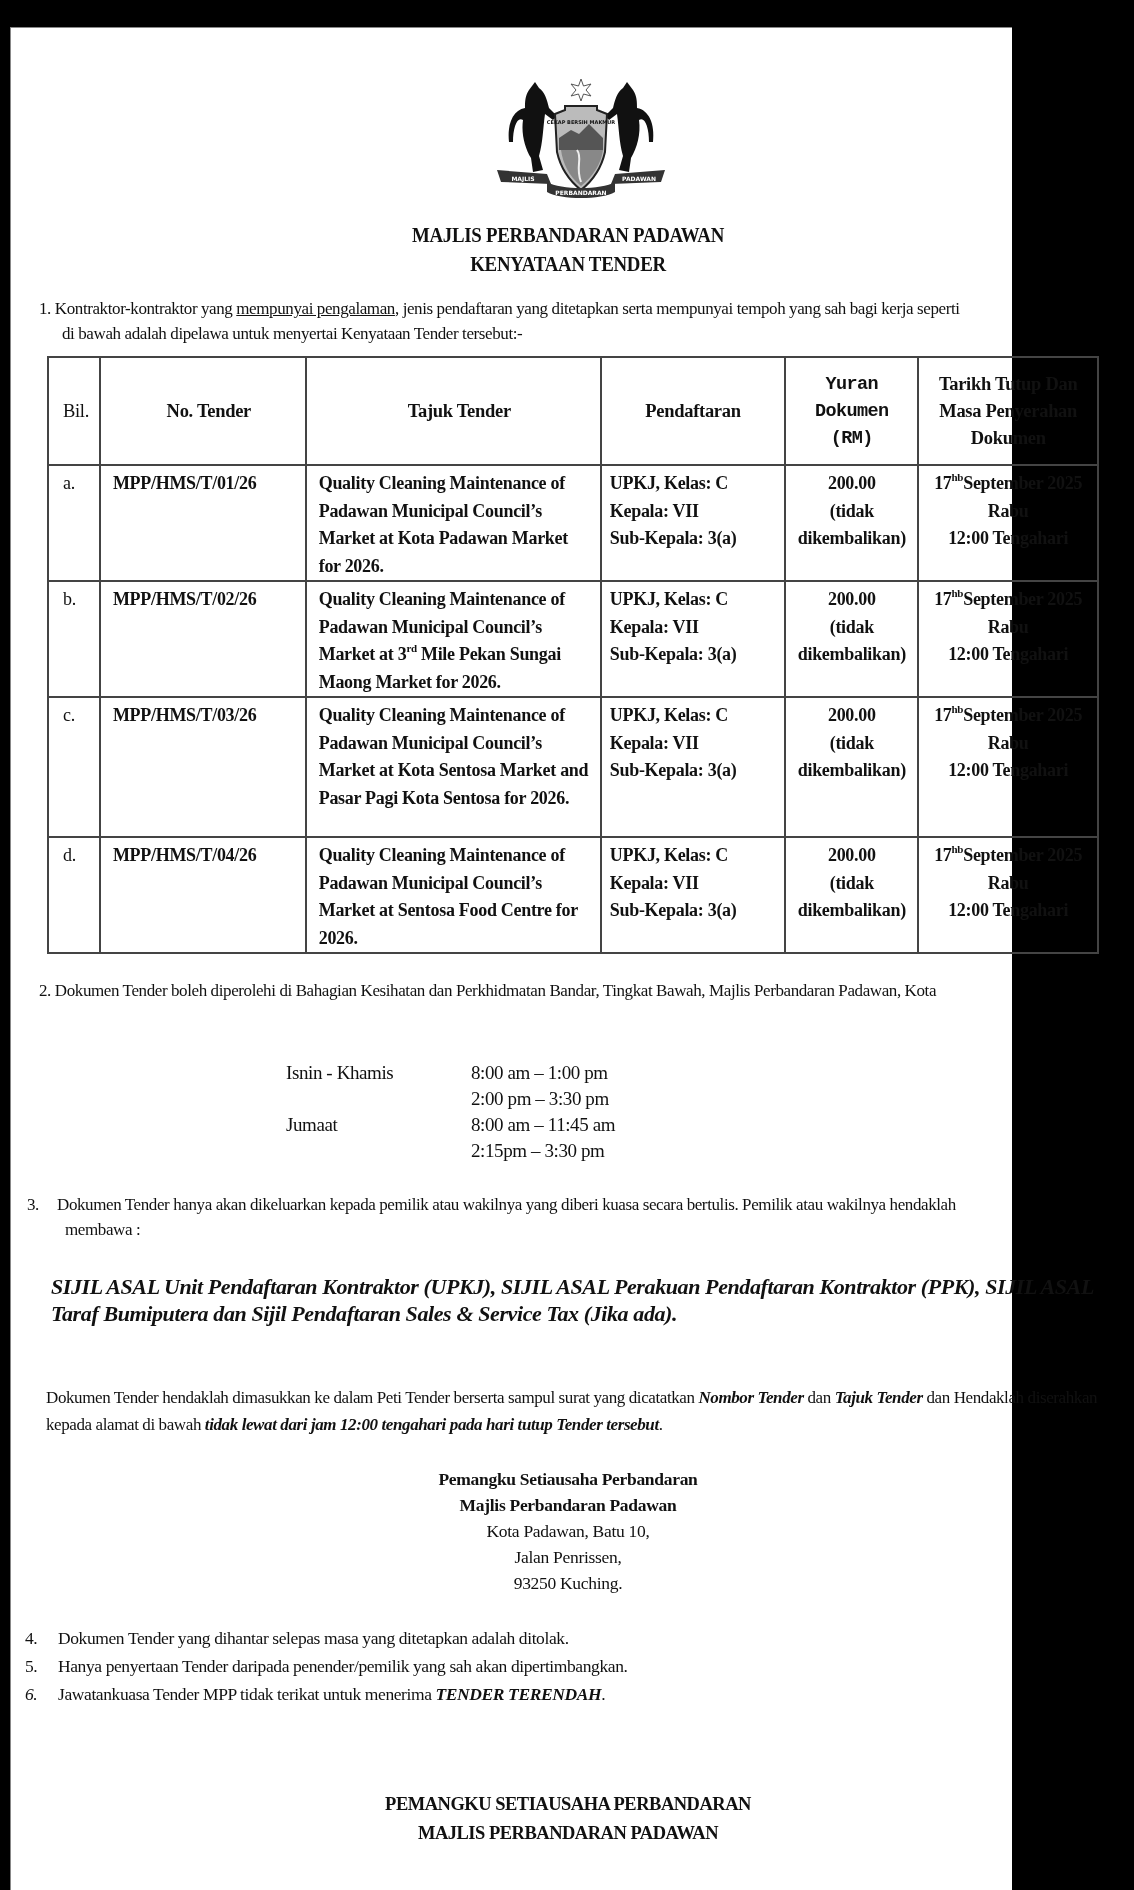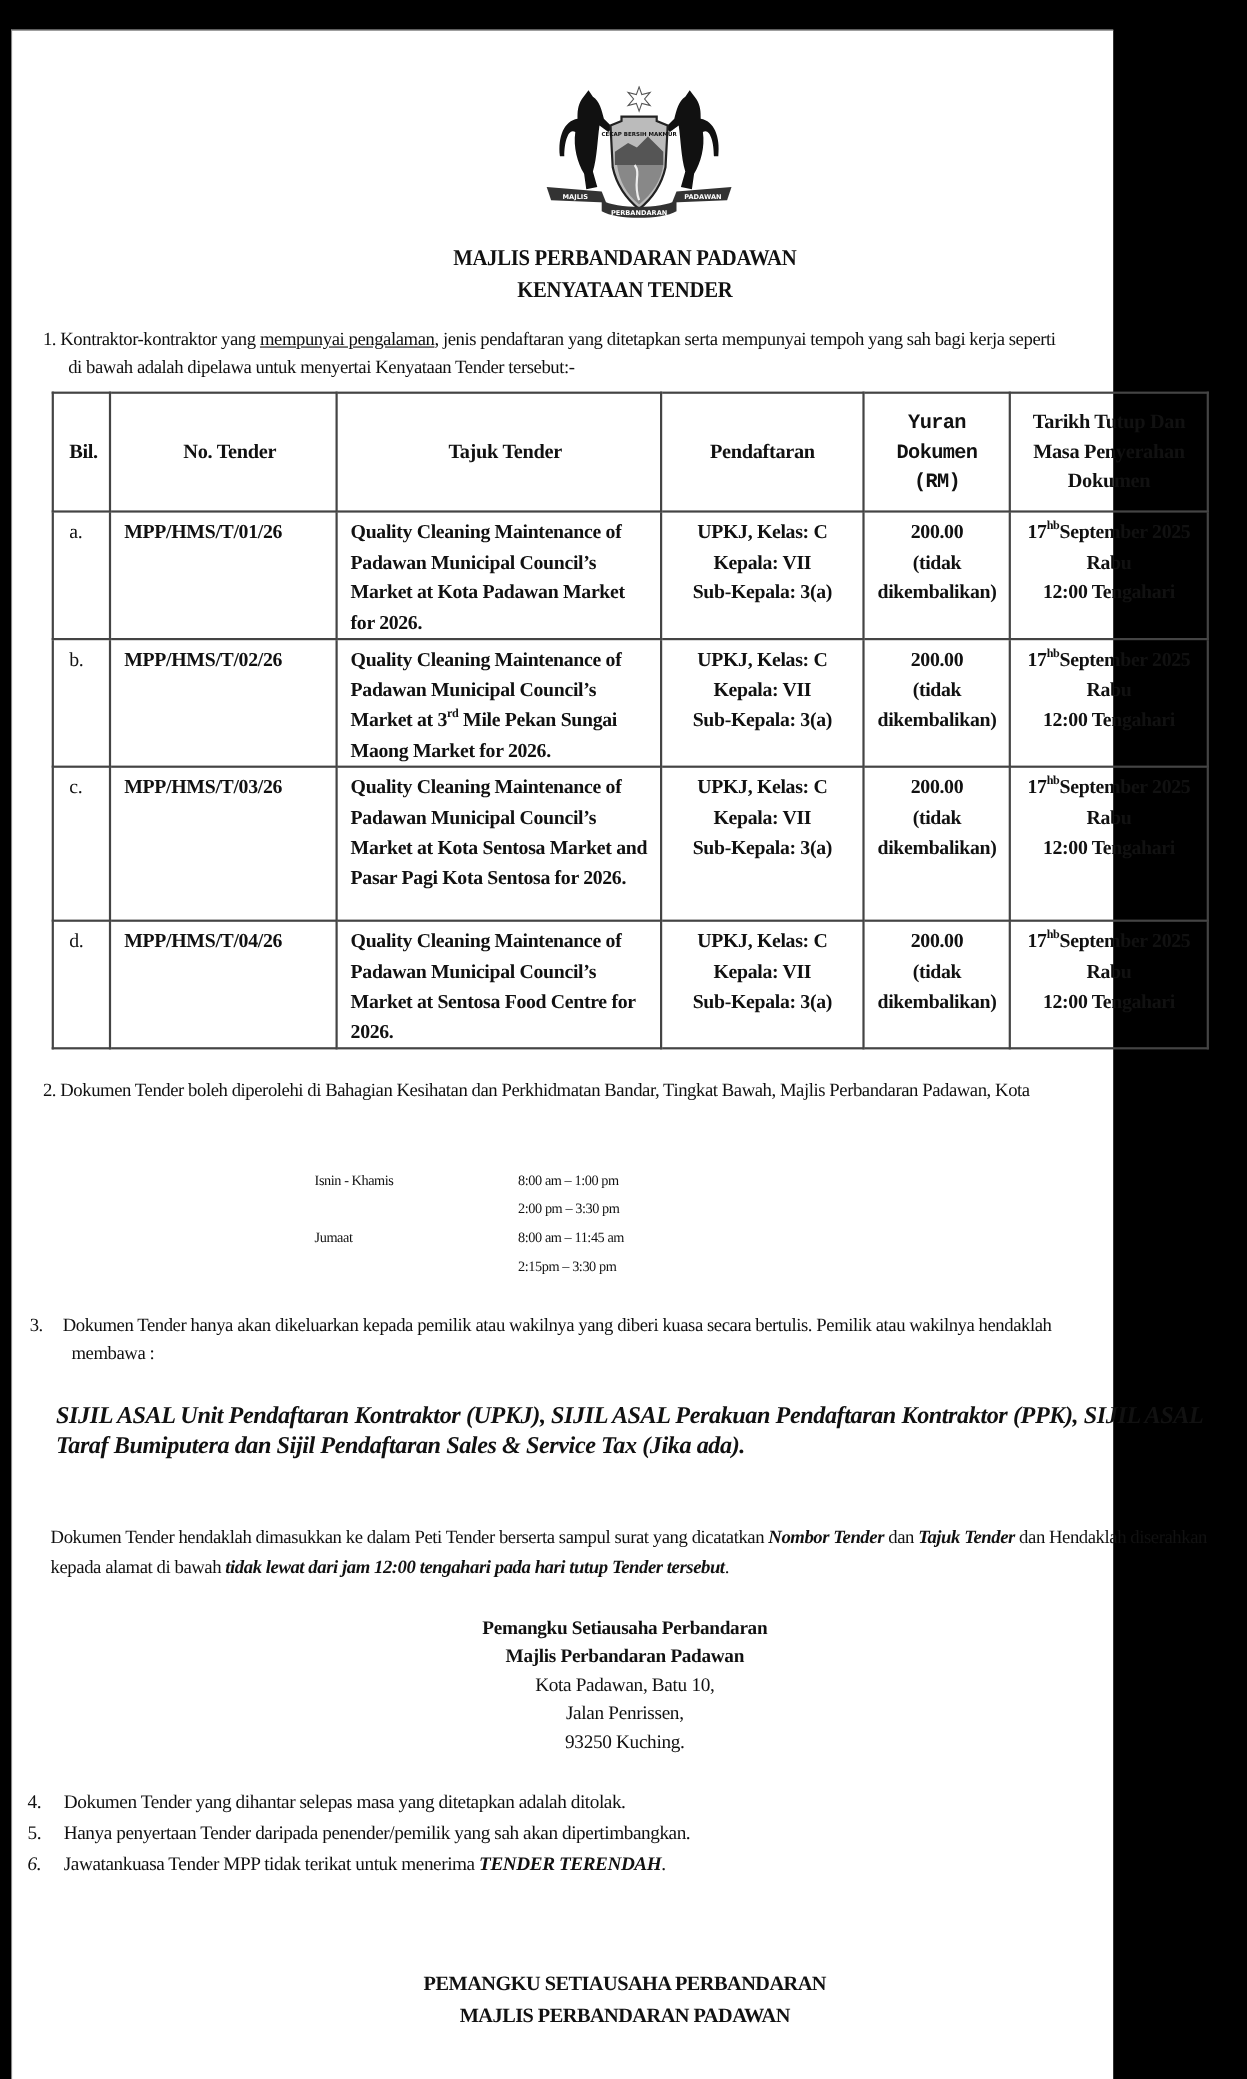--- a/index.html
+++ b/index.html
@@ -26,35 +26,35 @@
     position: absolute; left: 36px; top: 328px; width: 1052px;
     border-collapse: collapse; font-weight: bold; font-size: 18px; line-height: 27.5px;
     letter-spacing: -0.3px;
   }
   table.tender th, table.tender td { border: 2px solid #444; vertical-align: top; }
   table.tender th { height: 108px; vertical-align: middle; text-align: center; font-size: 18.5px; line-height: 27px; }
   table.tender td { padding: 4px 8px 0 8px; }
   .c-bil { width: 52px; font-weight: normal; padding-left: 14px !important; }
   .c-no { width: 206px; padding-left: 12px !important; }
   .c-title { width: 296px; padding-left: 12px !important; }
-  .c-reg { width: 185px; text-align: center; }
+  .c-reg { width: 185px; }
   .c-fee { width: 133px; text-align: center; }
   .c-date { width: 180px; text-align: center; padding-left: 4px !important; padding-right: 4px !important; }
   th.c-fee { letter-spacing: -0.6px; padding: 0 !important; font-family: Liberation Mono, monospace; }
-  th.c-bil { font-weight: bold; padding-left: 4px !important; text-align: center; border-radius: 13px; }
+  th.c-bil { font-weight: normal; padding-left: 4px !important; text-align: center; border-radius: 13px; }
   sup { font-size: 11px; line-height: 0; vertical-align: 8px; font-family: Liberation Serif, serif; }
   tr.ra td { height: 114px; }
   tr.rb td { height: 112px; }
   tr.rc td { height: 140px; }
   tr.rd td { height: 114px; }
   .reg-line { display: block; }
 
   .p2 { left: 28px; top: 950px; width: 1070px; }
   .p2 .l2 { padding-left: 16px; }
-  .hours { position: absolute; left: 275px; top: 1032px; font-size: 13px; line-height: 26px; letter-spacing: -0.4px; }
+  .hours { position: absolute; left: 275px; top: 1032px; font-size: 19px; line-height: 26px; letter-spacing: -0.4px; }
   .hours .row { display: flex; }
   .hours .day { width: 185px; }
   .p3 { left: 16px; top: 1164px; width: 1090px; }
   .p3 .num { display: inline-block; width: 30px; }
   .p3 .l2 { padding-left: 38px; }
   .req { position: absolute; left: 40px; top: 1245px; width: 1080px; font-style: italic; font-weight: bold; font-size: 22px; line-height: 27px; letter-spacing: -0.4px; }
   .p4 { left: 35px; top: 1356px; width: 1085px; line-height: 27px; }
   .bi { font-weight: bold; font-style: italic; }
   .addr { position: absolute; left: 0; width: 1114px; top: 1438px; text-align: center; font-size: 17.5px; line-height: 26px; letter-spacing: -0.3px; }
   .addr .b { font-weight: bold; }

